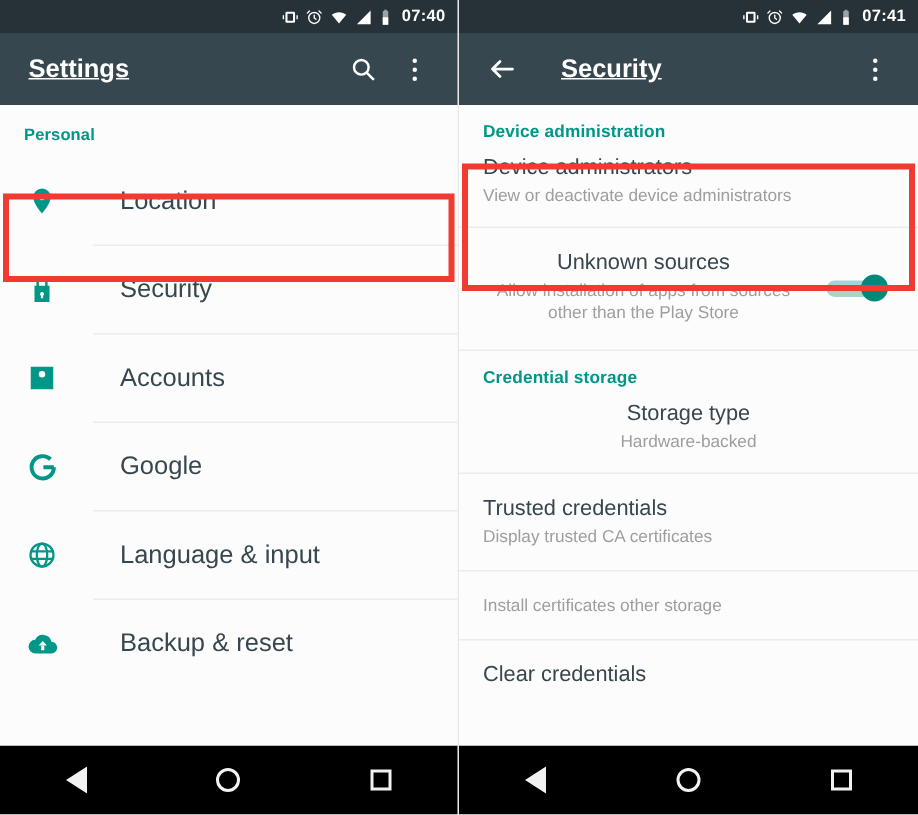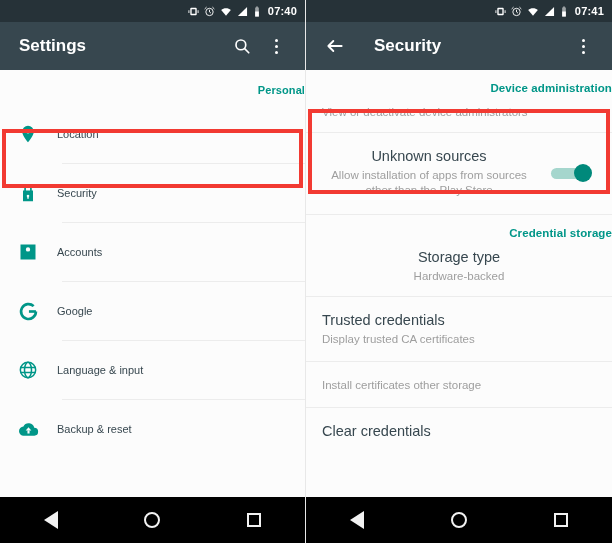--- a/index.html
+++ b/index.html
@@ -24,47 +24,47 @@
     color:#ffffff; font-size:11px; font-weight:bold; letter-spacing:.2px;
     margin-left:2px;
   }
 
   
   .actionbar {
     height:48px; flex:0 0 48px; background:#37474f;
     display:flex; align-items:center; padding:0 12px; gap:0;
   }
   .actionbar .title {
-    color:#ffffff; font-size:17px; font-weight:bold; flex:1;
+    color:#ffffff; font-size:17px; font-weight:bold; flex:1;text-decoration:underline;
   }
   .actionbar.left-bar .title { margin-left:7px; }
   .actionbar.right-bar .title { margin-left:22px; }
   .ab-btn {
     width:34px; height:40px; display:flex; align-items:center; justify-content:center;
     flex:0 0 auto;
   }
   .dots { display:flex; flex-direction:column; gap:3px; align-items:center; }
   .dots i { width:3px; height:3px; background:#fff; border-radius:50%; display:block; }
 
   
   .content { flex:1; background:#fcfcfc; position:relative; overflow:hidden; }
 
   .section-head {
     color:#009688; font-size:11px; font-weight:bold;
-    padding:14px 0 0 16px; letter-spacing:.1px;text-align:right;
+    padding:14px 0 0 16px; letter-spacing:.1px;
   }
   .right .section-head { font-size:11.5px; padding-top:12px; }
 
   
   .lrow {
     height:58px; display:flex; align-items:center; position:relative;
     padding-left:16px;
   }
   .lrow .ic { width:24px; height:24px; flex:0 0 24px; display:flex; align-items:center; justify-content:center; }
-  .lrow .lbl { margin-left:17px; font-size:11px; color:#37474f; }
+  .lrow .lbl { margin-left:40px; font-size:17px; color:#37474f; }
   .ldiv { height:1px; background:#ececec; margin-left:62px; }
 
   
   .rrow { padding:11px 16px 11px 16px; position:relative; }
   .rrow .t { font-size:14.5px; color:#37474f; line-height:19px; }
   .rrow .s { font-size:11.5px; color:#9e9e9e; line-height:15px; margin-top:2px; }
   .rdiv { height:1px; background:#ececec; }
   .rrow.with-toggle { display:flex; align-items:center; }
   .rrow.with-toggle .txtwrap { flex:1; padding-right:14px;text-align:center; }
 
@@ -260,20 +260,21 @@
             <i></i>
           </span>
       </div>
     </div>
 
     <div class="content">
 
       <div class="section-head">Device administration</div>
 
       <div class="rrow" style="padding-top:9px;padding-bottom:12px;">
+        <div class="t">Device administrators</div>
         <div class="s">View or deactivate device administrators</div>
       </div>
       <div class="rdiv"></div>
 
       <div class="rrow with-toggle" style="padding-top:14px;padding-bottom:16px;">
         <div class="txtwrap">
           <div class="t">Unknown sources</div>
           <div class="s">Allow installation of apps from sources other than the Play Store</div>
         </div>
         <span class="toggle">

